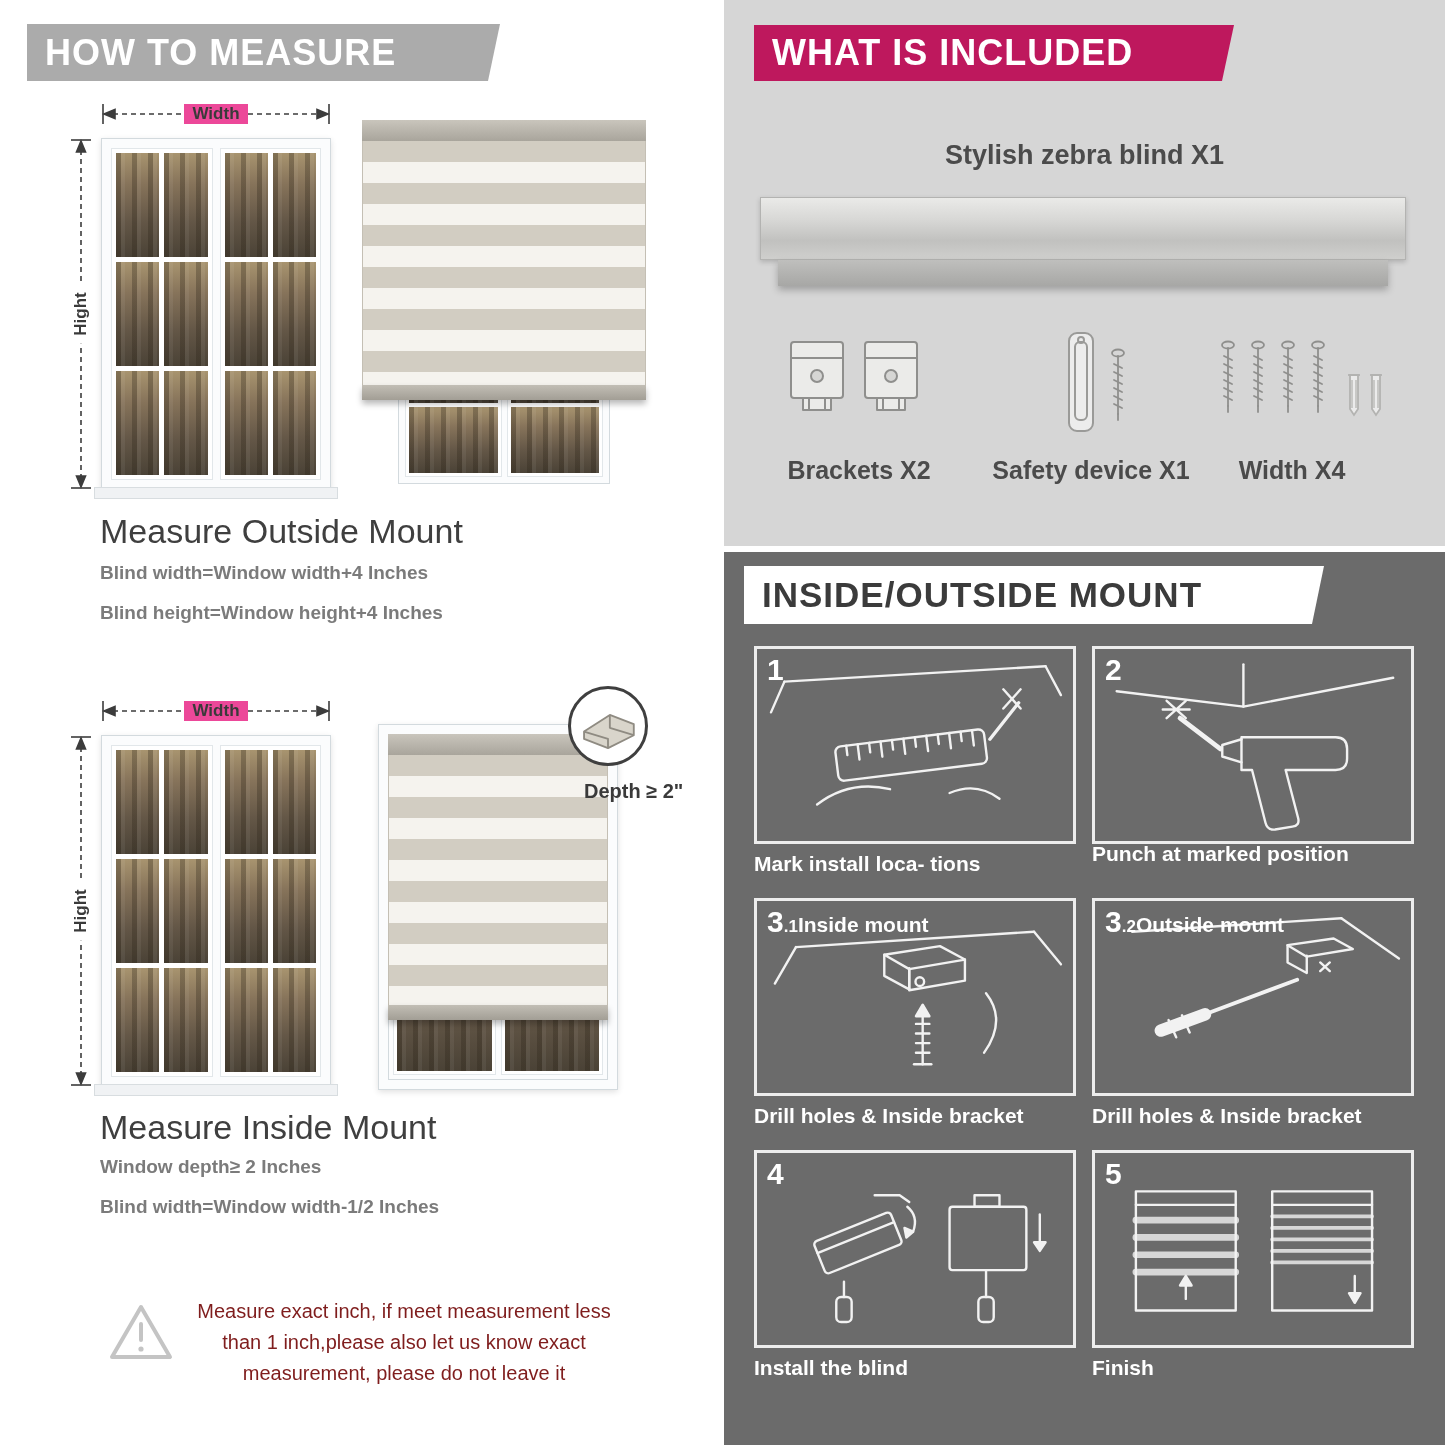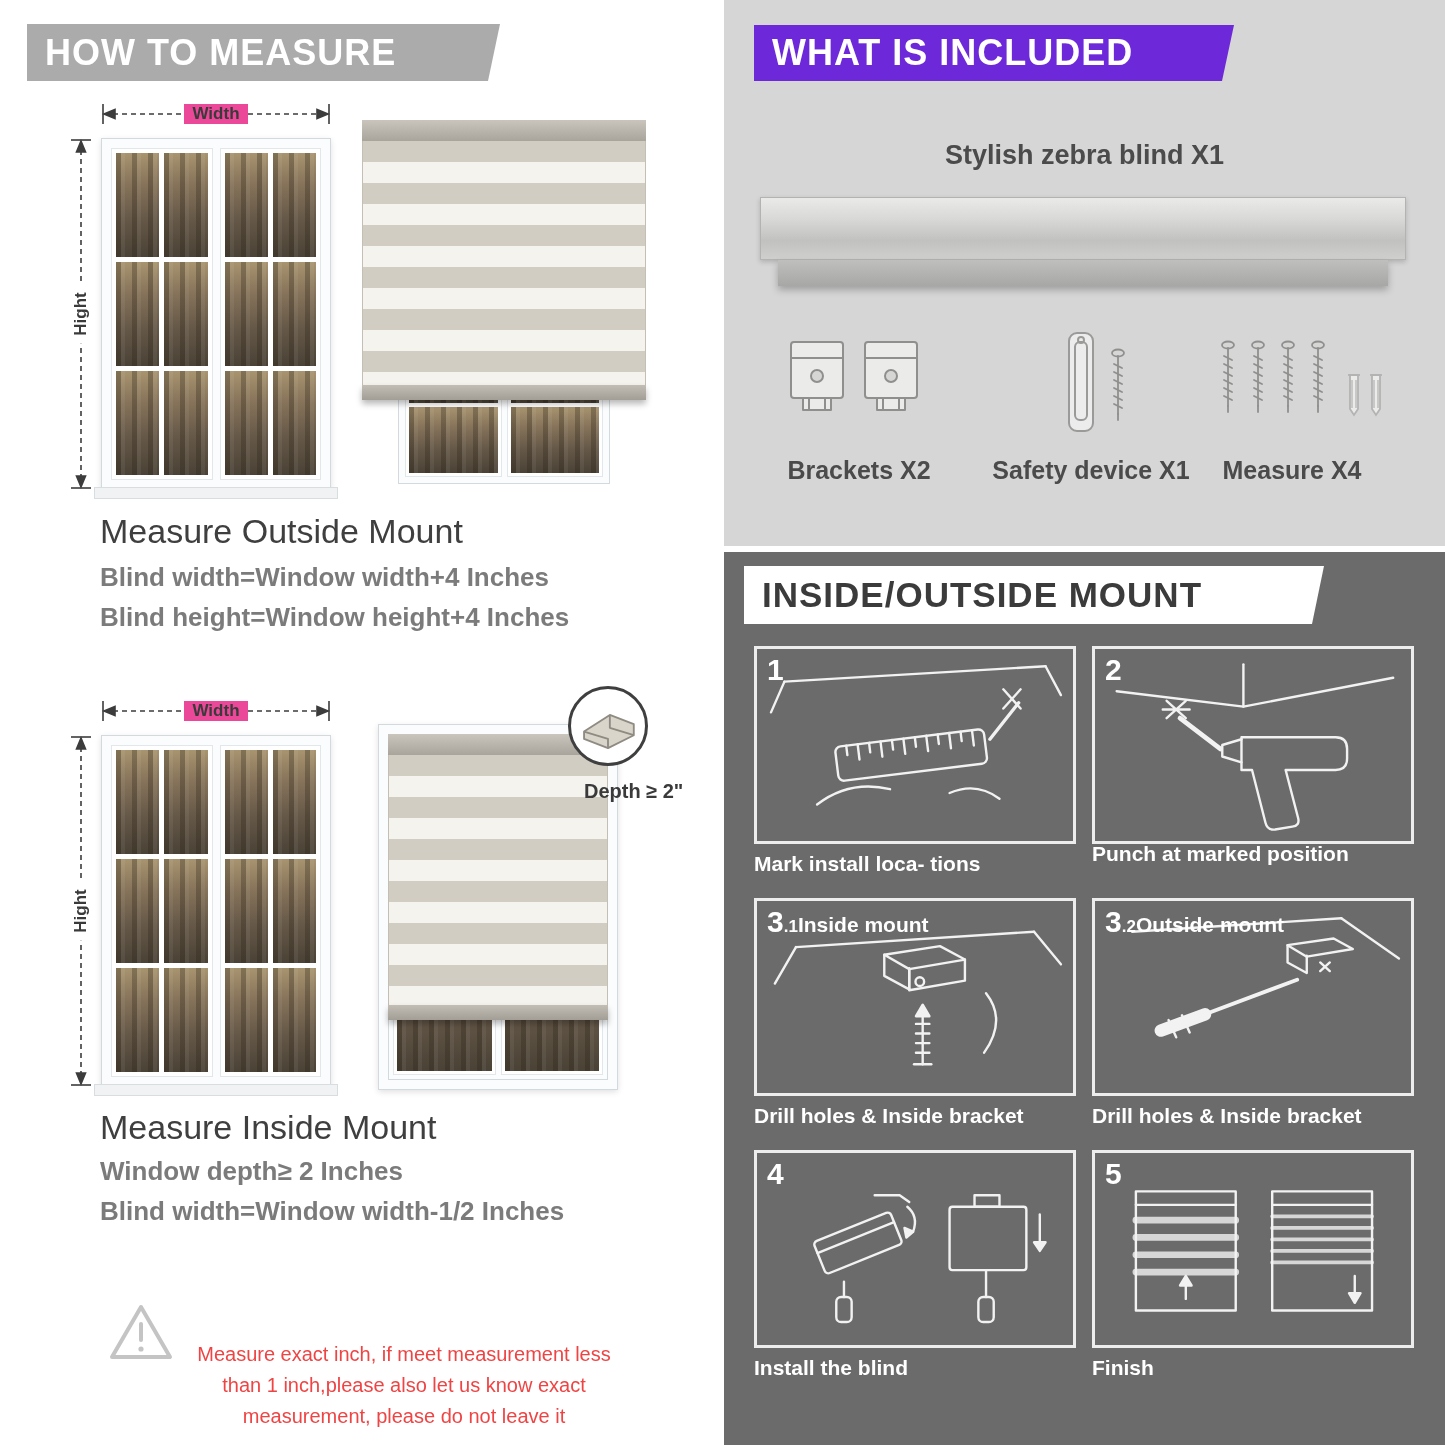--- a/index.html
+++ b/index.html
@@ -4,27 +4,27 @@
 <style>
   html,body { margin:0; padding:0; background:#fff; }
   body { font-family:"Liberation Sans", sans-serif; }
   .canvas { position:relative; width:1445px; height:1445px; background:#fff; overflow:hidden; }
 
   
   .hdr { position:absolute; display:flex; align-items:center; padding-left:18px;
          font-weight:bold; letter-spacing:1px; box-sizing:border-box;
          clip-path:polygon(0 0,100% 0,calc(100% - 12px) 100%,0 100%); }
   #hdr-measure  { left:27px;  top:24px;  width:473px; height:57px; background:#ababab; color:#fff; font-size:36px; }
-  #hdr-included { left:30px;  top:25px;  width:480px; height:56px; background:#6d28d9; color:#fff; font-size:36px; }
+  #hdr-included { left:30px;  top:25px;  width:480px; height:56px; background:#be185d; color:#fff; font-size:36px; }
   #hdr-mount    { left:20px;  top:14px;  width:580px; height:58px; background:#ffffff; color:#3b3b3b; font-size:35px; }
 
   
   .big-title { position:absolute; font-size:34px; font-weight:normal; color:#3f3f3f;text-align:right; }
-  .gray-line { position:absolute; font-size:26px; font-weight:bold; color:#7b7b7b; }
-  .note-text { position:absolute; font-size:20px; color:#ef4444; line-height:1.55; text-align:center;margin-top:43px; }
+  .gray-line { position:absolute; font-size:19px; font-weight:bold; color:#7b7b7b; }
+  .note-text { position:absolute; font-size:20px; color:#7f1d1d; line-height:1.55; text-align:center; }
 
   
   .win { position:absolute; box-sizing:border-box; background:#fbfcfd; border:1px solid #d3dade;
          box-shadow:0 2px 6px rgba(0,0,0,0.12); padding:9px; }
   .win-body { display:flex; gap:7px; height:100%; }
   .sash { flex:1; background:#fff; border:1px solid #e2e7ea; padding:4px; box-sizing:border-box;
           display:grid; grid-template-columns:1fr 1fr; grid-template-rows:1fr 1fr 1fr; gap:5px; }
   .pane, .mini-pane {
     background:
       repeating-linear-gradient(90deg, rgba(42,34,22,0.30) 0 5px, rgba(255,255,255,0.06) 5px 9px, rgba(0,0,0,0) 9px 16px),
@@ -362,21 +362,21 @@
           <g stroke="#b3b3b1" stroke-width="1.8" fill="rgba(255,255,255,0.5)">
             <path d="M2,3 h12" fill="none"></path>
             <path d="M4,3 h8 v34 l-4,6 l-4,-6 z"></path>
             <path d="M6,8 v28 M10,8 v28" fill="none" opacity="0.7"></path>
           </g>
         </svg>
     </div>
 
     <div class="inc-label" style="left:40px; width:190px;">Brackets X2</div>
     <div class="inc-label" style="left:252px; width:230px;">Safety device X1</div>
-    <div class="inc-label" style="left:478px; width:180px;">Measure X4</div>
+    <div class="inc-label" style="left:478px; width:180px;">Width X4</div>
   </div>
 
   <div id="panel-mount">
     <div class="hdr" id="hdr-mount">
       <span>INSIDE/OUTSIDE MOUNT</span>
     </div>
 
     <div class="step" style="left:30px; top:94px;">
       <svg class="illu" viewBox="0 0 320 200">
         <g stroke="#f2f2f2" stroke-width="2.5" fill="none" stroke-linecap="round" stroke-linejoin="round">

